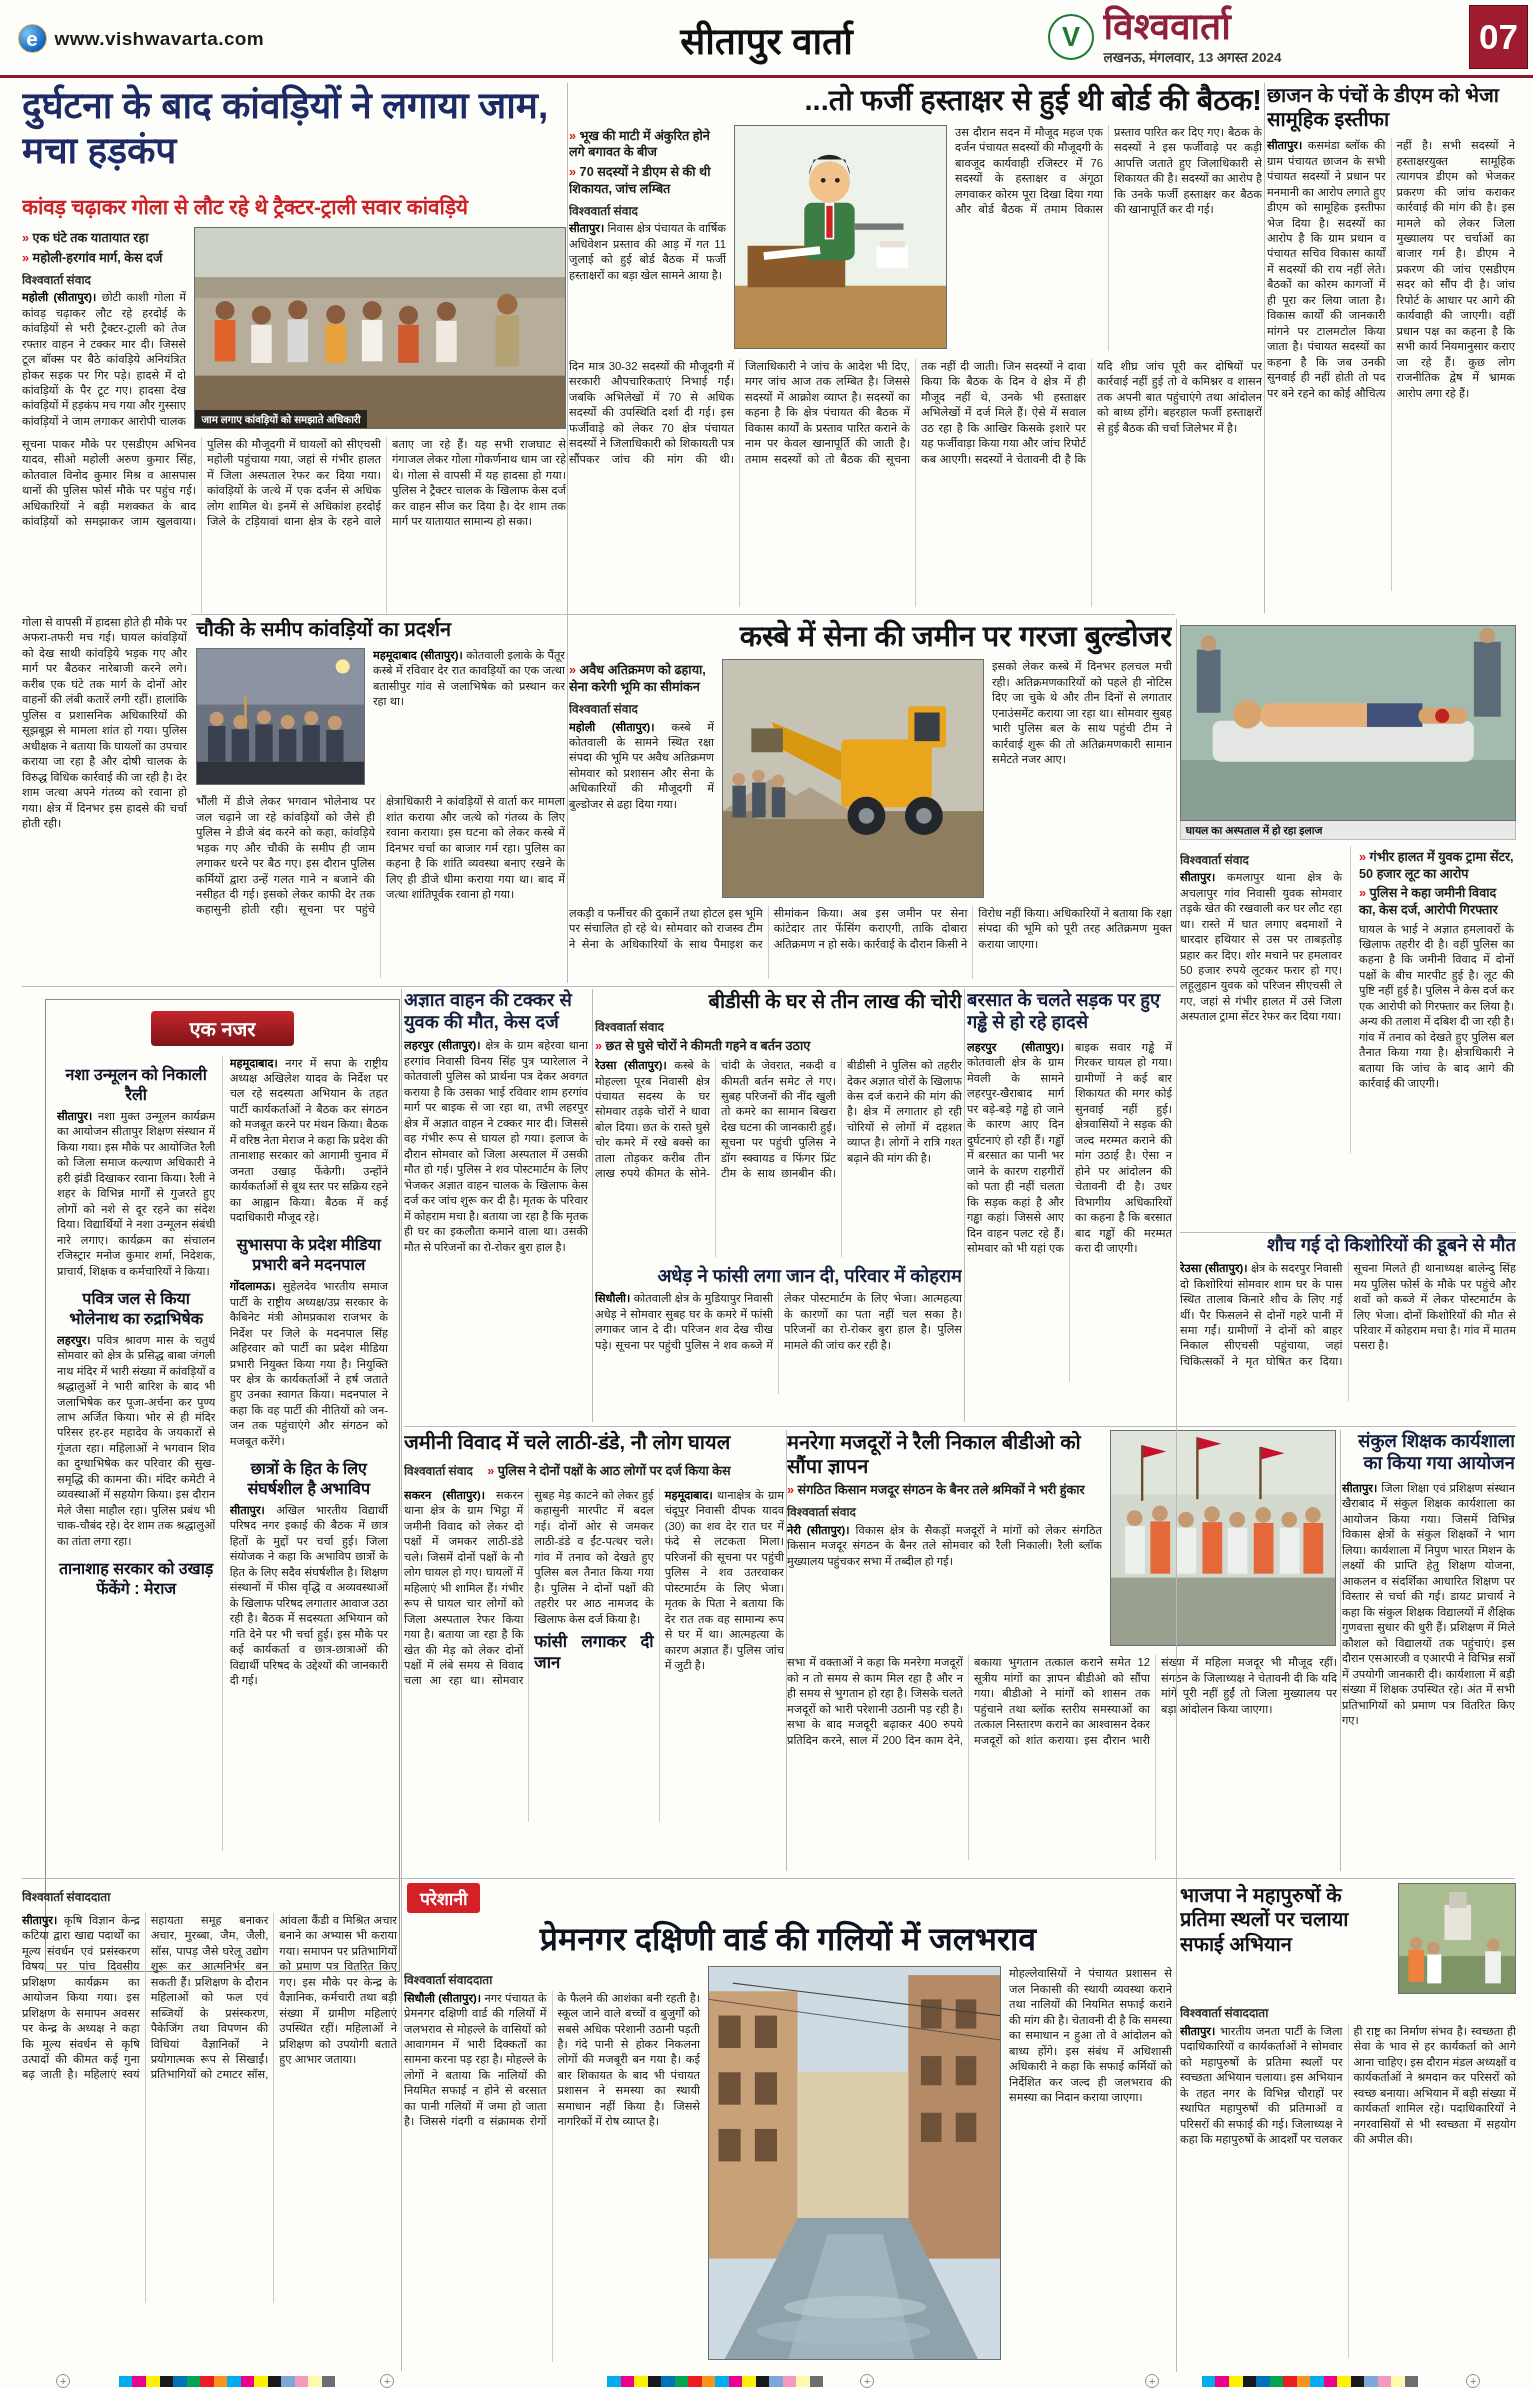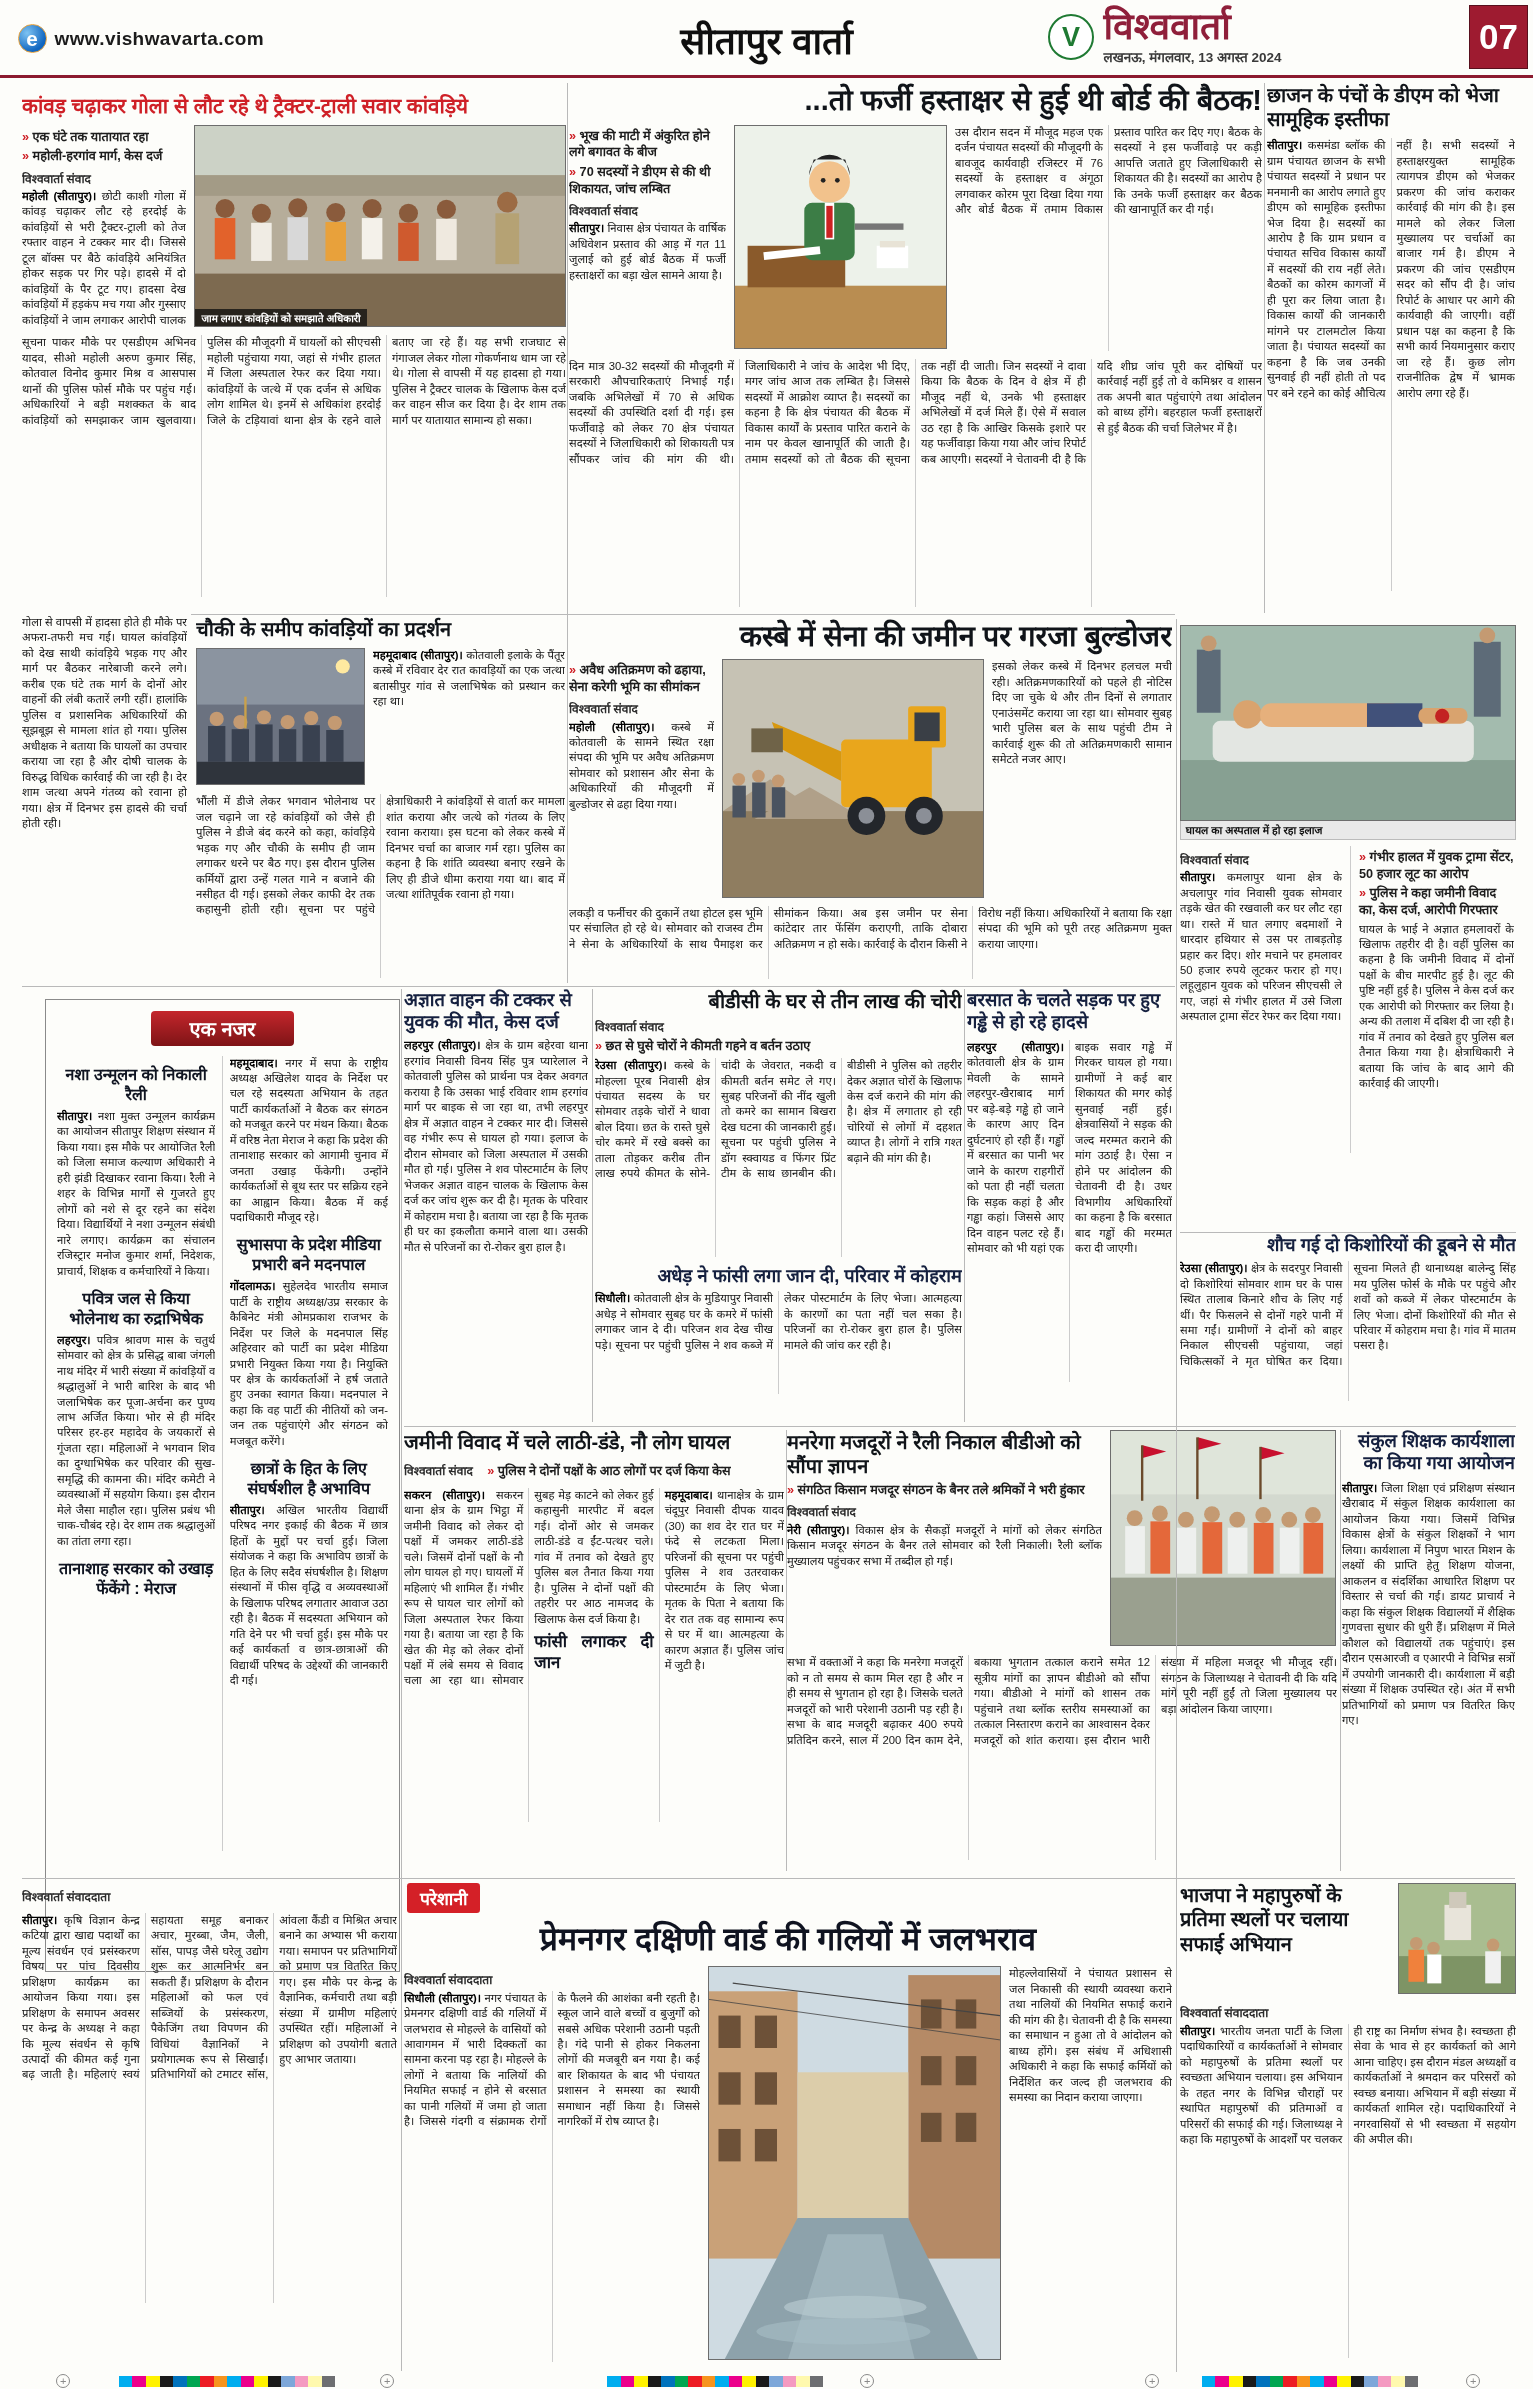--- a/index.html
+++ b/index.html
@@ -18,21 +18,21 @@
   .brand-date{font-size:13.5px;color:#3a3a3a;margin-top:3.2px;font-weight:bold;}
   .pageno{background:#9e1b30;color:#fff;font-size:35px;font-weight:bold;display:flex;align-items:center;justify-content:center;border:0.8px solid #58101d;}
   .mast-rule{background:#8c1a2f;}
   
   .hl{font-weight:bold;line-height:1.22;}
   .hl-xl{font-size:37px;color:#1d2a63;}
   .hl-lg{font-size:29px;color:#101419;}
   .hl-md{font-size:20px;color:#101419;}
   .hl-sm{font-size:18.3px;color:#15203f;}
   .tc{text-align:right;}
-  .sub-red{color:#cf2027;font-size:20.7px;font-weight:bold;margin-top:8px;}
+  .sub-red{color:#cf2027;font-size:20.7px;font-weight:bold;margin-top:19px;}
   .pt{font-weight:bold;font-size:12.7px;color:#1d1d1d;line-height:1.3;margin:3.2px 0;}
   .pt::before{content:"» ";color:#cf2027;font-weight:900;}
   .byline{font-weight:bold;font-size:12px;color:#2c2c2c;margin:4.8px 0 2.4px;}
   .body{font-size:11.3px;line-height:1.37;text-align:justify;color:#161616;overflow:hidden;}
   .body b.dl{color:#000;}
   .cols2{column-count:2;column-gap:11px;column-rule:0.8px solid #ccc;}
   .cols3{column-count:3;column-gap:11px;column-rule:0.8px solid #ccc;}
   .cols4{column-count:4;column-gap:11px;column-rule:0.8px solid #ccc;}
   .row{display:flex;gap:8px;}
   
@@ -72,20 +72,21 @@
     <span class="brand-logo">V</span>
     <span>
       <div class="brand-name">विश्ववार्ता</div>
       <div class="brand-date">लखनऊ, मंगलवार, 13 अगस्त 2024</div>
     </span>
   </div>
   <div class="abs pageno" style="left:1469px;top:4.8px;width:59px;height:64px;">07</div>
   <div class="abs mast-rule" style="left:0;top:75px;width:1533px;height:3.2px;"></div>
 
   <section class="abs" style="left:22px;top:83px;width:544px;height:530px;overflow:hidden;">
+    <h1 class="hl hl-xl">दुर्घटना के बाद कांवड़ियों ने लगाया जाम, मचा हड़कंप</h1>
     <h2 class="sub-red">कांवड़ चढ़ाकर गोला से लौट रहे थे ट्रैक्टर-ट्राली सवार कांवड़िये</h2>
     <div class="row" style="margin-top:6.4px;height:202px;">
       <div style="width:164px;overflow:hidden;">
         <div class="pt">एक घंटे तक यातायात रहा</div>
         <div class="pt">महोली-हरगांव मार्ग, केस दर्ज</div>
         <div class="byline">विश्ववार्ता संवाद</div>
         <p class="body"><b class="dl">महोली (सीतापुर)।</b> <span>छोटी काशी गोला में कांवड़ चढ़ाकर लौट रहे हरदोई के कांवड़ियों से भरी ट्रैक्टर-ट्राली को तेज रफ्तार वाहन ने टक्कर मार दी। जिससे टूल बॉक्स पर बैठे कांवड़िये अनियंत्रित होकर सड़क पर गिर पड़े। हादसे में दो कांवड़ियों के पैर टूट गए। हादसा देख कांवड़ियों में हड़कंप मच गया और गुस्साए कांवड़ियों ने जाम लगाकर आरोपी चालक की गिरफ्तारी और उपचार की मांग शुरू कर दी।</span></p>
       </div>
       <figure class="photo" style="width:372px;height:202px;">
         <svg viewBox="0 0 468 252" preserveAspectRatio="none">

